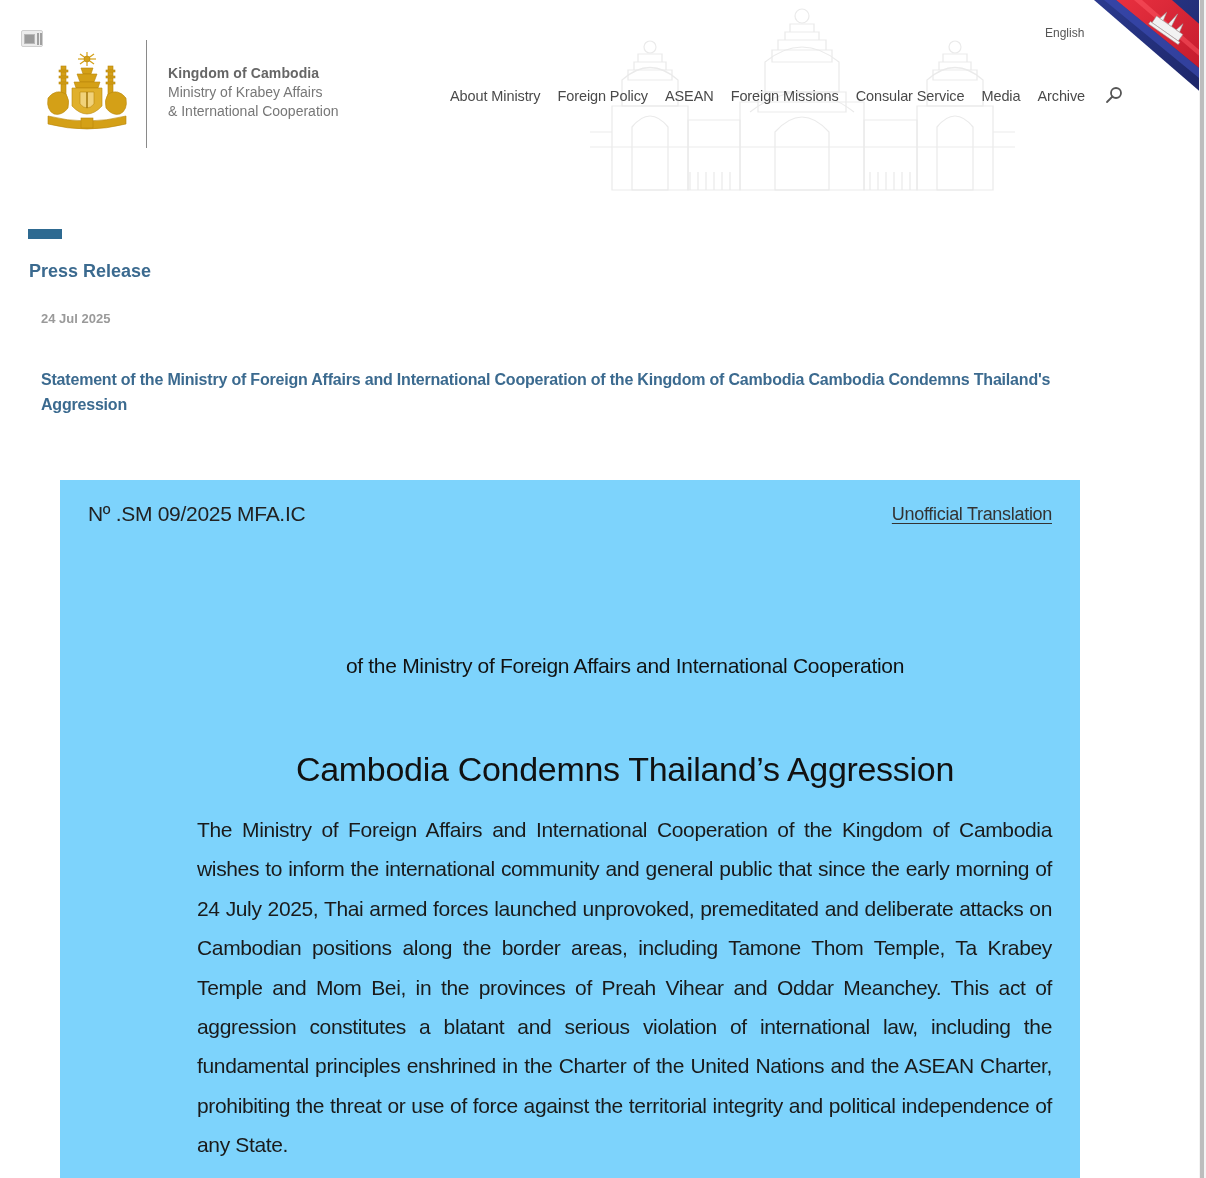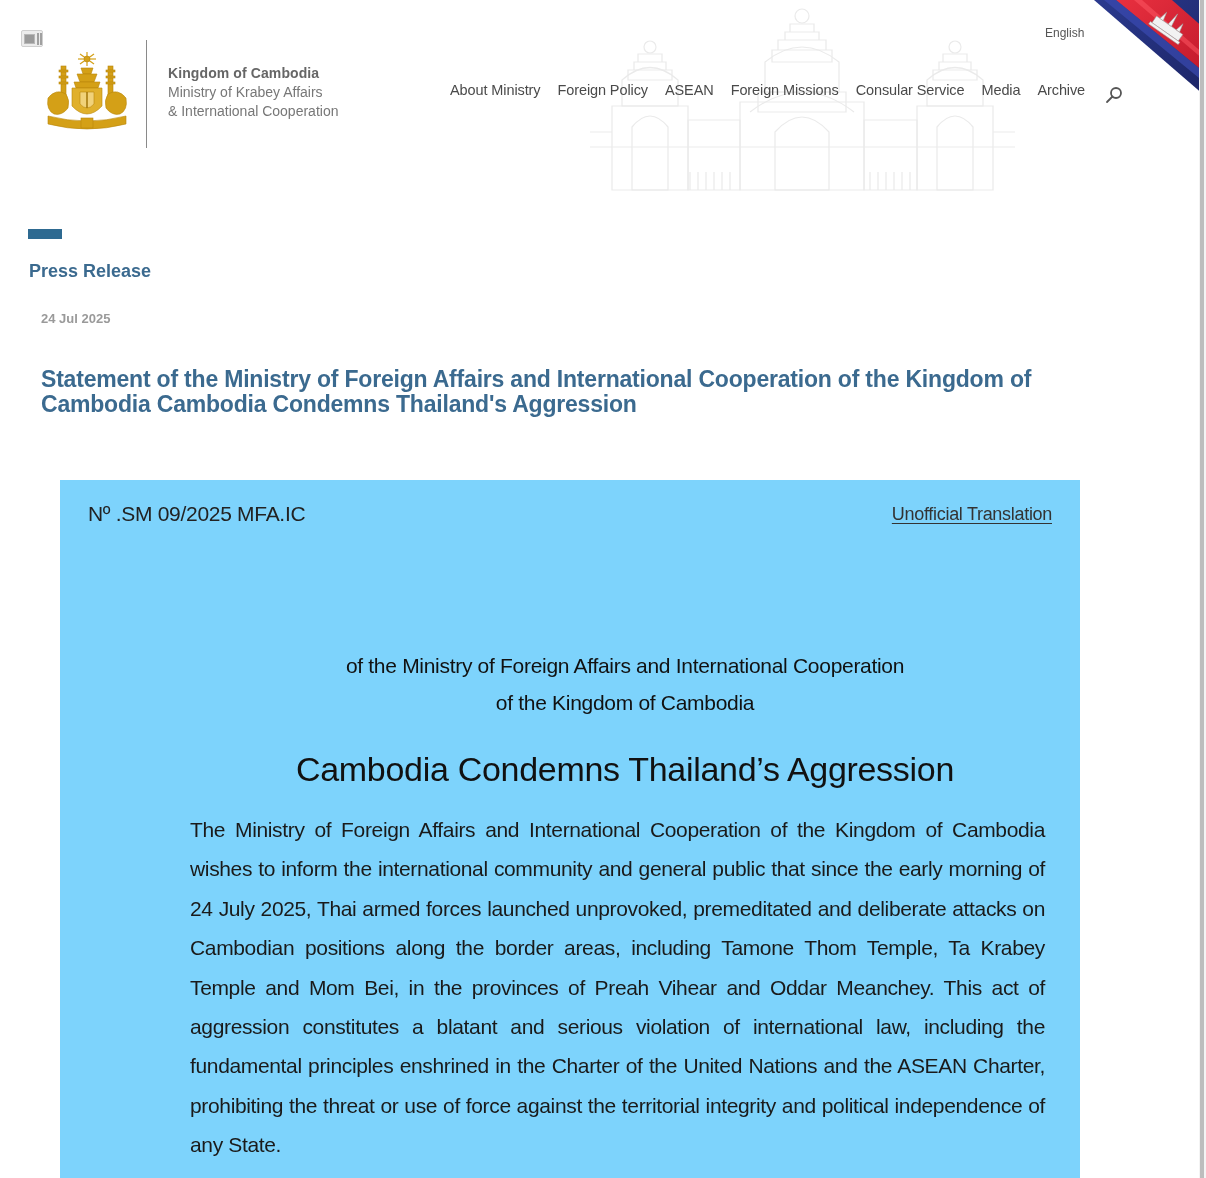--- a/index.html
+++ b/index.html
@@ -23,41 +23,41 @@
   .emblem { position: absolute; left: 44px; top: 50px; width: 86px; height: 82px; }
   .logo-divider { position: absolute; left: 146px; top: 40px; width: 1px; height: 108px; background: #8a8a8a; }
   .logo-text { position: absolute; left: 168px; top: 64px; color: #6b6b6b; }
   .logo-line1 { font-size: 14px; font-weight: bold; color: #666; line-height: 19px; letter-spacing: 0.1px; }
   .logo-line2, .logo-line3 { font-size: 14px; color: #777; line-height: 19px; }
 
   .lang { position: absolute; left: 1045px; top: 26px; font-size: 12px; color: #555; }
 
   .flag { position: absolute; left: 1094px; top: 0; width: 110px; height: 95px; overflow: hidden; }
 
-  .nav { position: absolute; left: 450px; top: 82px; display: flex; align-items: flex-start; }
+  .nav { position: absolute; left: 450px; top: 82px; display: flex; align-items: flex-end; }
   .nav-item { font-size: 14.5px; color: #4a4a4a; margin-right: 17px; white-space: nowrap; cursor: pointer; letter-spacing: -0.1px; }
   .nav-item:last-of-type { margin-right: 20px; }
   .search-icon { width: 18px; height: 18px; margin-top: 4px; cursor: pointer; }
 
   
   .section-bar { position: absolute; left: 28px; top: 229px; width: 34px; height: 10px; background: #2e6a91; }
   .section-title { position: absolute; left: 29px; top: 261px; font-size: 18px; font-weight: bold; color: #3b6a8f; }
   .date { position: absolute; left: 41px; top: 311px; font-size: 13px; font-weight: bold; color: #9a9a9a; text-align: right; }
-  .article-title { position: absolute; left: 41px; top: 367px; width: 1060px; font-size: 23px; font-weight: bold; color: #3b6a8f; line-height: 25px; letter-spacing: -0.2px; }
+  .article-title { position: absolute; left: 41px; top: 367px; width: 1060px; font-size: 16px; font-weight: bold; color: #3b6a8f; line-height: 25px; letter-spacing: -0.2px; }
 
   
   .doc { position: absolute; left: 60px; top: 480px; width: 1020px; height: 698px; background: #7dd3fc; color: #111; }
   .doc-ref { position: absolute; left: 28px; top: 22px; font-size: 21px; color: #222; letter-spacing: -0.3px; }
   .doc-unofficial { position: absolute; right: 28px; top: 24px; font-size: 18px; color: #333; text-decoration: underline; text-underline-offset: 3px; letter-spacing: -0.3px; }
   .doc-heading { position: absolute; left: 0; width: 1130px; text-align: center; color: #111; }
   .doc-h1 { top: 130px; font-size: 25px; left: 0; width: 1130px; }
   .doc-h2 { top: 174px; font-size: 21px; letter-spacing: -0.3px; }
   .doc-h3 { top: 211px; font-size: 21px; letter-spacing: -0.3px; }
   .doc-h4 { top: 270px; font-size: 34px; letter-spacing: -0.3px; }
-  .doc-body { position: absolute; left: 130px; top: 330px; width: 855px; font-size: 21px; line-height: 39.4px; text-align: justify; color: #1a1a1a; letter-spacing: -0.35px; }
+  .doc-body { position: absolute; left: 137px; top: 330px; width: 855px; font-size: 21px; line-height: 39.4px; text-align: justify; color: #1a1a1a; letter-spacing: -0.35px; }
 </style>
 </head>
 <body>
 
 <div class="page">
 
   <header class="header">
 
     <svg class="temple-bg" viewBox="0 0 425 190" fill="none" stroke="#d9d9d9" stroke-width="1.2">
 
@@ -186,21 +186,20 @@
 
   <div class="section-bar"></div>
   <h2 class="section-title">Press Release</h2>
   <div class="date">24 Jul 2025</div>
   <h1 class="article-title">Statement of the Ministry of Foreign Affairs and International Cooperation of the Kingdom of Cambodia Cambodia Condemns Thailand's Aggression</h1>
 
   <div class="doc">
     <div class="doc-ref">Nº .SM 09/2025 MFA.IC</div>
     <div class="doc-unofficial">Unofficial Translation</div>
     <div class="doc-heading doc-h2">of the Ministry of Foreign Affairs and International Cooperation</div>
-    <div class="doc-heading doc-h3">of the Kingdom of Cambodia</div>
     <div class="doc-heading doc-h4">Cambodia Condemns Thailand’s Aggression</div>
     <p class="doc-body">The Ministry of Foreign Affairs and International Cooperation of the Kingdom of Cambodia wishes to inform the international community and general public that since the early morning of  24 July 2025, Thai armed forces launched unprovoked, premeditated and deliberate attacks on Cambodian positions along the border areas, including Tamone Thom Temple, Ta Krabey Temple and Mom Bei, in the provinces of Preah Vihear and  Oddar Meanchey. This act of aggression constitutes a blatant and serious violation of international law, including the fundamental principles enshrined in the Charter of the United Nations and the ASEAN Charter, prohibiting the threat or use of force against the territorial integrity and political independence of any State.</p>
   </div>
 </div>
 
 <div class="scrollbar">
   <div class="scrollbar-thumb"></div>
 </div>
 
 </body></html>

